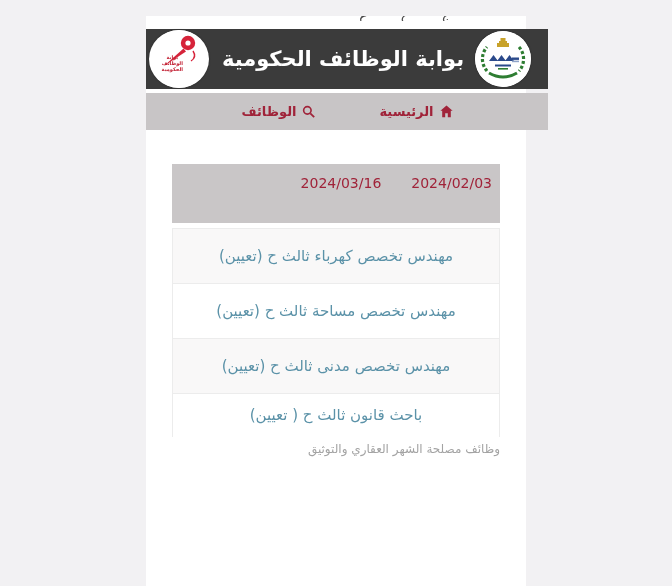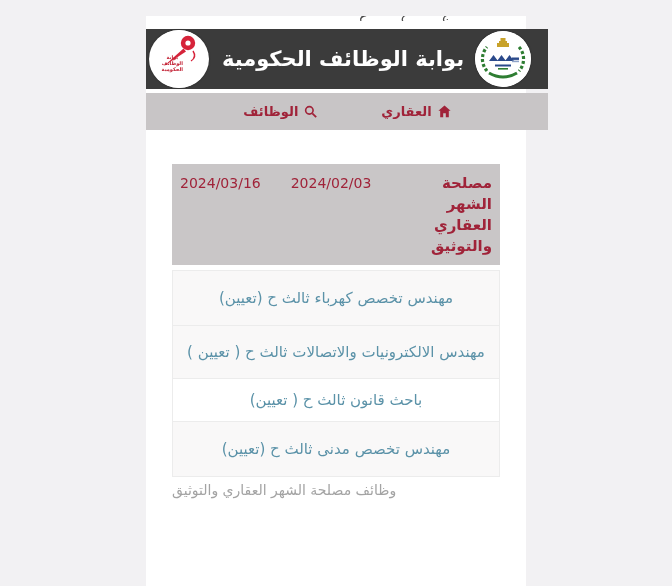--- a/index.html
+++ b/index.html
@@ -93,22 +93,22 @@
     padding: 16px 8px; line-height: 22px;
     cursor: pointer;
   }
   .job-row:first-child { margin-top: 5px; }
   .job-row.alt { background: #f9f8f8; }
   .job-row.two-line { padding: 14px 8px; }
   .job-row.two-line span { display: block; max-width: 300px; margin: 0 auto; line-height: 24px; }
   .job-row.last { border-bottom: none; padding: 10px 8px 11px 8px; }
 
   .footer-caption {
-    margin-top: 5px; text-align: left;
-    font-size: 14px; color: #a3a3a3; direction: rtl;
+    margin-top: 5px; text-align: right;
+    font-size: 12px; color: #a3a3a3; direction: rtl;
   }
 
   
   .bottom-clip {
     position: absolute; bottom: 0; left: 0; width: 100%; height: 8px;
     overflow: hidden; text-align: center;
   }
   .bottom-clip span {
     display: inline-block;
     font-size: 13px; line-height: 20px; color: #3a3a3a;
@@ -165,46 +165,43 @@
         </svg>
       </div>
 
     </header>
 
     <nav class="navbar">
       <a class="nav-item">
         <svg width="13" height="13" viewBox="0 0 16 16">
           <path d="M8 0.5 L15.5 7 H13.3 V15 H9.6 V10 H6.4 V15 H2.7 V7 H0.5 Z" fill="#a02339"></path>
         </svg>
-        <span>العقاري</span>
+        <span>الرئيسية</span>
       </a>
       <a class="nav-item">
         <svg width="13" height="13" viewBox="0 0 16 16">
           <circle cx="6.6" cy="6.6" r="4.6" fill="none" stroke="#a02339" stroke-width="2"></circle>
           <line x1="10.2" y1="10.2" x2="15" y2="15" stroke="#a02339" stroke-width="2.2"></line>
         </svg>
         <span>الوظائف</span>
       </a>
     </nav>
 
     <main class="content">
 
       <div class="listing-header">
-        <div class="authority">مصلحة الشهر العقاري والتوثيق</div>
         <div class="date">2024/02/03</div>
         <div class="date">2024/03/16</div>
       </div>
 
       <ul class="job-list">
         <li class="job-row alt">مهندس تخصص كهرباء ثالث ح (تعيين)</li>
-        <li class="job-row alt two-line">
-            <span>مهندس الالكترونيات والاتصالات ثالث ح ( تعيين )</span>
-          </li>
+        <li class="job-row">مهندس تخصص مساحة ثالث ح (تعيين)</li>
+        <li class="job-row alt">مهندس تخصص مدنى ثالث ح (تعيين)</li>
         <li class="job-row last">باحث قانون ثالث ح ( تعيين)</li>
-        <li class="job-row alt">مهندس تخصص مدنى ثالث ح (تعيين)</li>
       </ul>
 
       <div class="footer-caption">وظائف مصلحة الشهر العقاري والتوثيق</div>
 
     </main>
 
     <div class="bottom-clip">
       <span>تعلن مصلحة الشهر العقاري والتوثيق عن حاجتها لشغل عدد من الوظائف الخالية الآتية بالجهات التابعة لها</span>
     </div>
 

